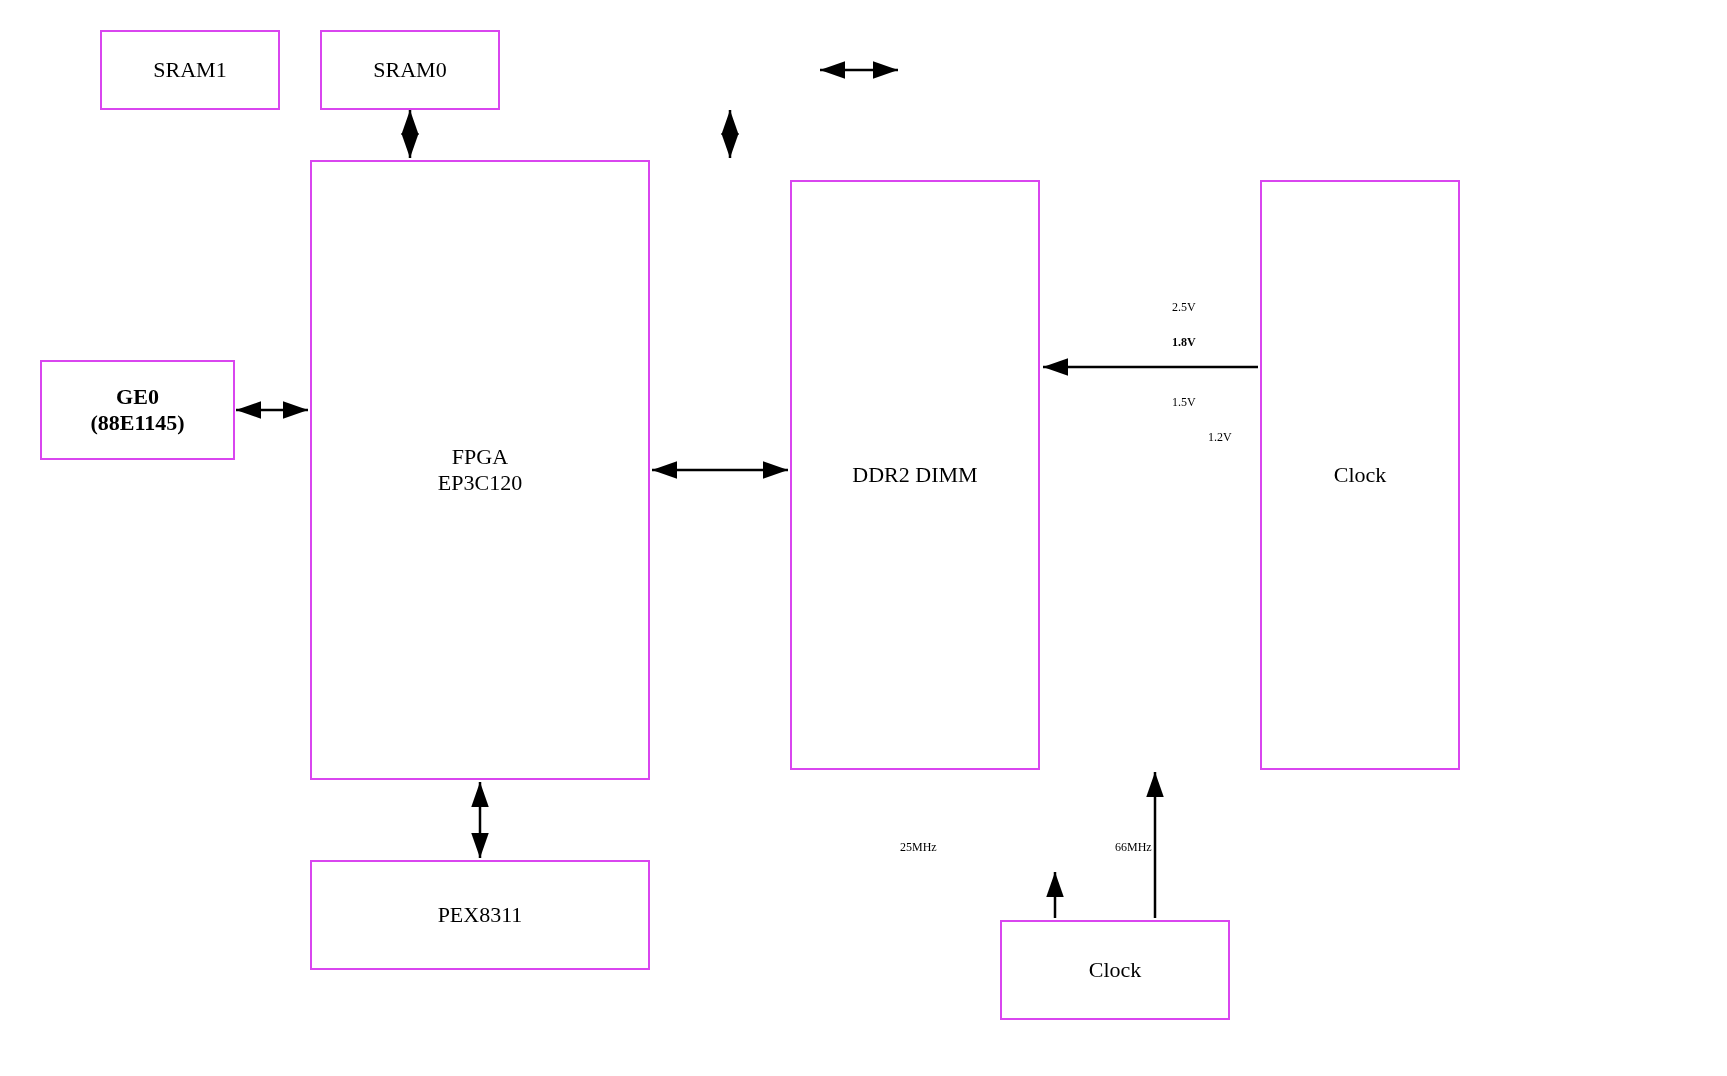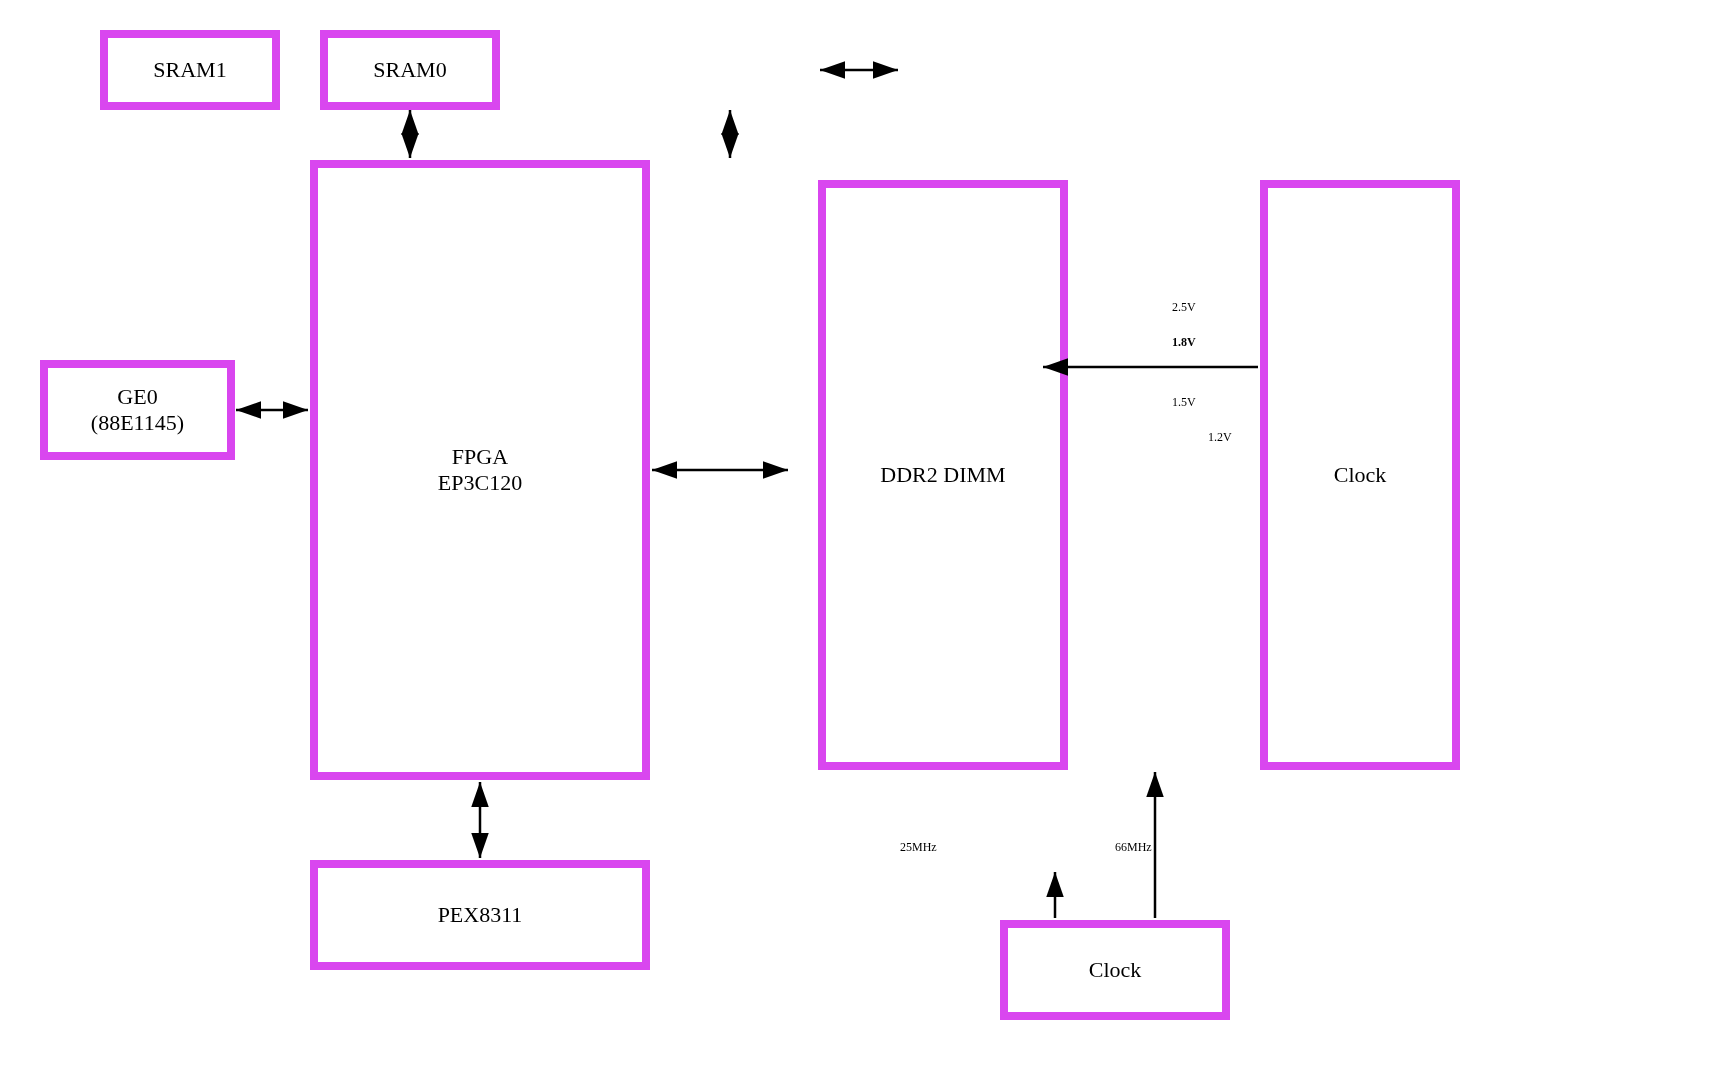--- a/index.html
+++ b/index.html
@@ -12,21 +12,21 @@
       position: relative;
     }
     .diagram-container {
       position: absolute;
       top: 0; left: 0;
       width: 1727px;
       height: 1076px;
     }
     .block {
       position: absolute;
-      border: 8px solid #d946ef;
+      border: 2px solid #d946ef;
       background: #fff;
       display: flex;
       align-items: center;
       justify-content: center;
       text-align: center;
       font-size: 22px;
       font-weight: normal;
     }
     
     .arrows-svg {
@@ -50,29 +50,29 @@
   <div class="block" style="left:100px; top:30px; width:180px; height:80px;">
     <span>SRAM1</span>
   </div>
 
   <div class="block" style="left:320px; top:30px; width:180px; height:80px;">
     <span>SRAM0</span>
   </div>
 
 
 
-  <div class="block" style="left:40px; top:360px; width:195px; height:100px;">
+  <div class="block" style="left:40px; top:360px; width:195px; height:100px;font-weight:bold;">
     <span>GE0<br>(88E1145)</span>
   </div>
 
   <div class="block" style="left:310px; top:160px; width:340px; height:620px;">
     <span>FPGA<br>EP3C120</span>
   </div>
 
-  <div class="block" style="left:818px; top:180px; width:250px; height:590px;">
+  <div class="block" style="left:790px; top:180px; width:250px; height:590px;">
     <span>DDR2 DIMM</span>
   </div>
 
   <div class="block" style="left:1260px; top:180px; width:200px; height:590px;">
     <span>Clock</span>
   </div>
 
   <div class="block" style="left:310px; top:860px; width:340px; height:110px;">
     <span>PEX8311</span>
   </div>

